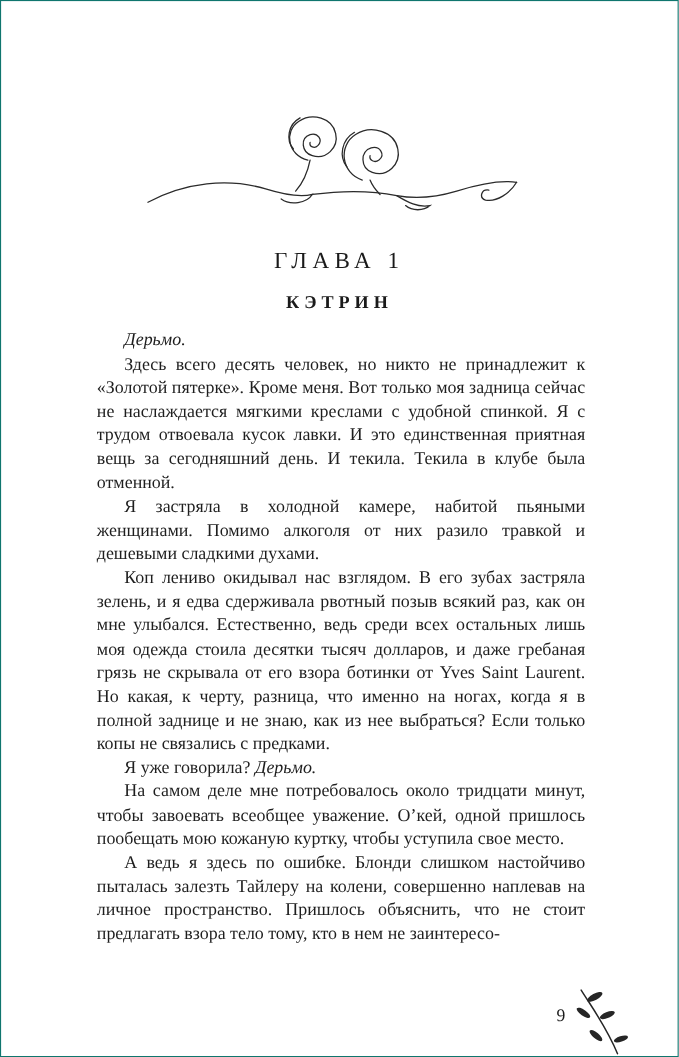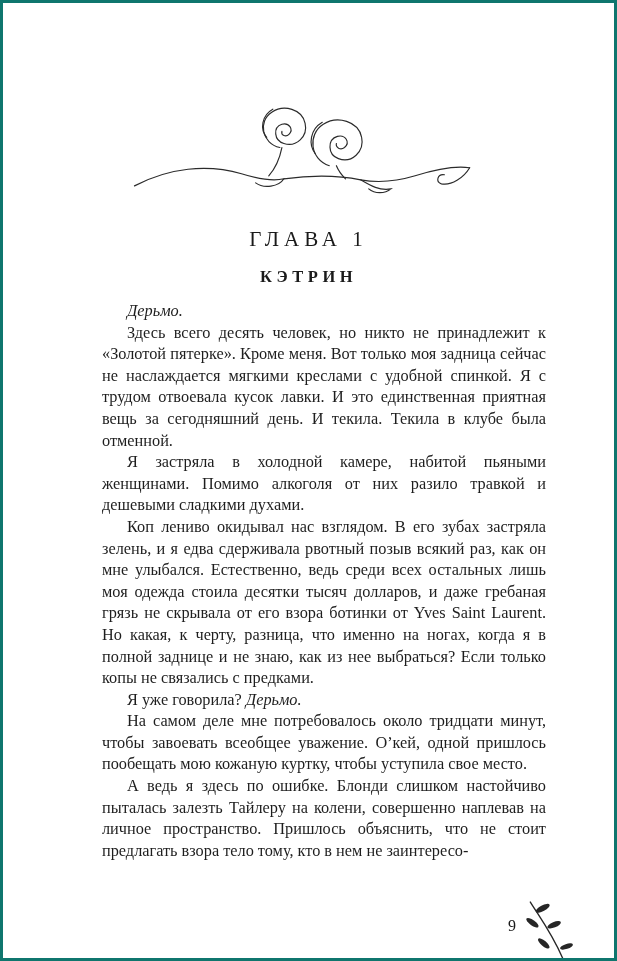--- a/index.html
+++ b/index.html
@@ -7,21 +7,21 @@
   body {
     background: #ffffff;
     font-family: "Liberation Serif", serif;
     color: #1e1e1e;
   }
   .page {
     position: relative;
     width: 617px;
     height: 961px;
     background: #ffffff;
-    border: 3px solid #0f766e;
+    border: 1px solid #0f766e;
     overflow: hidden;
   }
   .ornament-top {
     position: absolute;
     top: 90px;
     left: 50%;
     transform: translateX(-52%);
     width: 346px;
     height: 106px;
   }
@@ -50,21 +50,20 @@
   }
   .body-text {
     position: absolute;
     top: 297px;
     left: 87px;
     width: 444px;
     font-size: 16.3px;
     line-height: 21.6px;
     text-align: justify;
     hyphens: auto;
-    margin-left: 12px;
   }
   .para { text-indent: 25px; }
   .em { font-style: italic; }
   .page-number {
     position: absolute;
     left: 505px;
     top: 914px;
     font-size: 16px;
     color: #1a1a1a;
   }

